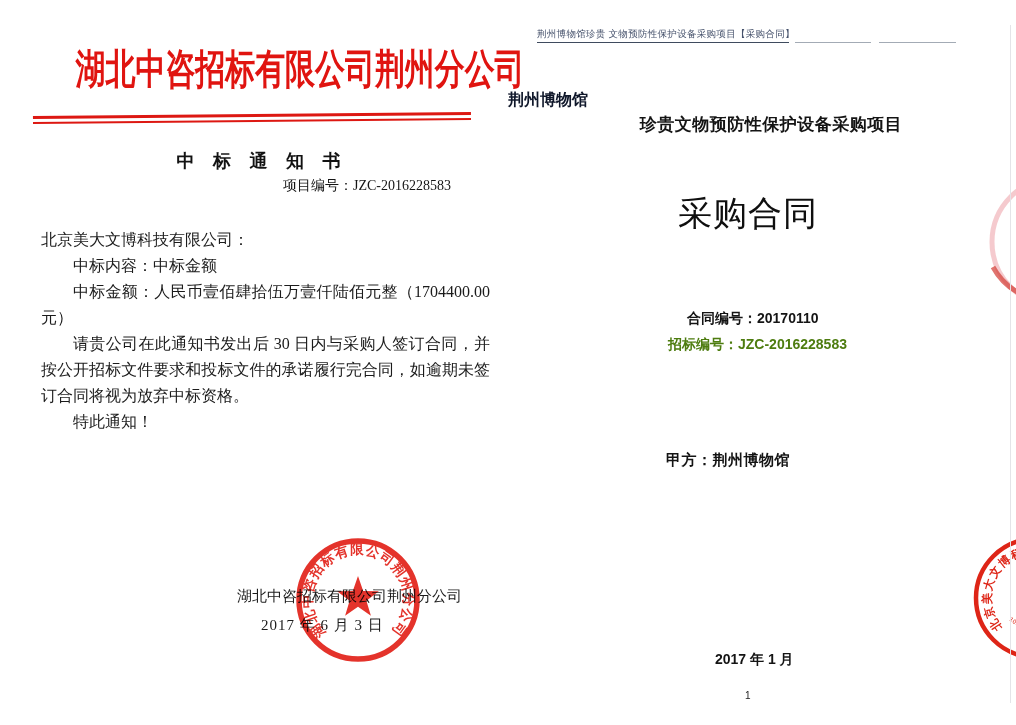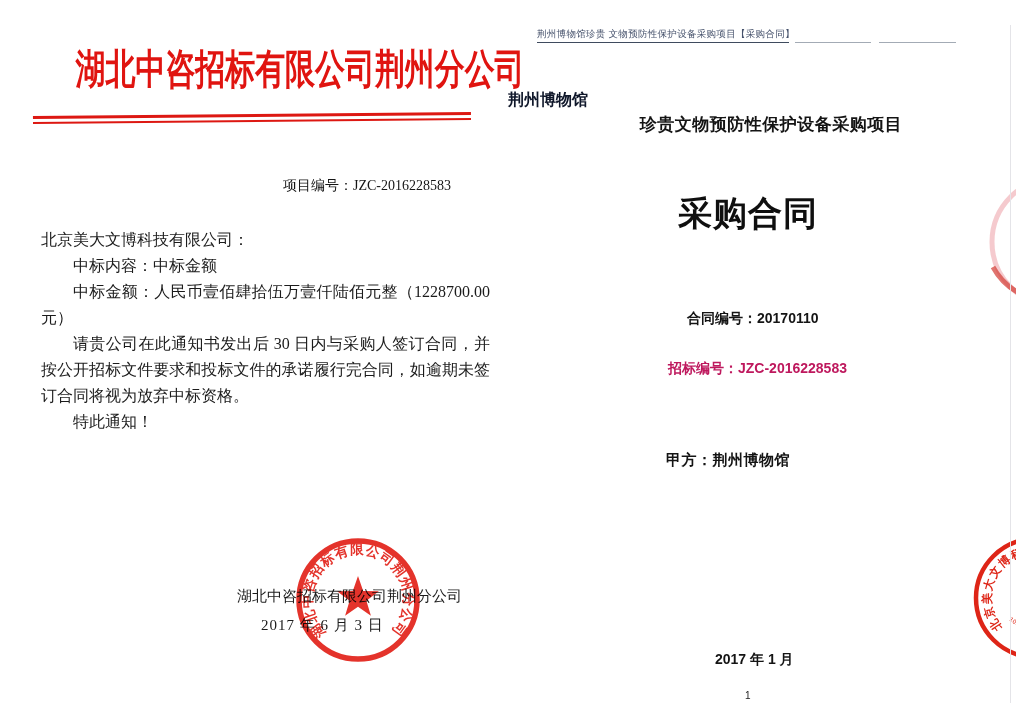--- a/index.html
+++ b/index.html
@@ -42,23 +42,23 @@
   .seal-text { font-size:13.5px; font-weight:bold; fill:#e2231a; letter-spacing:1px; }
 
   
   .header-note { position:absolute; top:28px; left:29px; font-size:9.5px; color:#45516b; letter-spacing:0.3px; white-space:nowrap; }
   .hline { position:absolute; height:1px; }
   .hline-a { top:42px; left:29px;  width:252px; background:#3f4b5e; }
   .hline-b { top:42px; left:287px; width:76px;  background:#a3abb5; }
   .hline-c { top:42px; left:371px; width:77px;  background:#a3abb5; }
   .org-name     { position:absolute; top:90px;  left:0;  width:484px; text-align:left; font-size:16px; font-weight:bold; color:#0f172a; }
   .project-name { position:absolute; top:113px; left:18px; width:490px; text-align:center; font-size:17px; font-weight:bold; letter-spacing:0.5px; color:#141414; }
-  .contract-title { position:absolute; top:191px; left:0; width:480px; text-align:center; font-size:34px; font-weight:bold; letter-spacing:1px; color:#0f0f0f; }
+  .contract-title { position:absolute; top:191px; left:0; width:480px; text-align:center; font-size:34px; font-weight:normal; letter-spacing:1px; color:#0f0f0f; }
   .contract-no { position:absolute; top:310px; left:160px; font-size:14px; font-weight:bold; color:#141414;margin-left:19px; }
-  .tender-no   { position:absolute; top:336px; left:160px; font-size:14px; font-weight:bold; color:#be185d;margin-top:24px; }
+  .tender-no   { position:absolute; top:336px; left:160px; font-size:14px; font-weight:bold; color:#4d7c0f; }
   .party-a { position:absolute; top:451px; left:158px; font-size:15px; font-weight:bold; letter-spacing:0.5px; color:#141414; }
   .party-b { position:absolute; top:537px; left:158px; font-size:15px; font-weight:bold; letter-spacing:0.5px; color:#141414; }
   .doc-date { position:absolute; top:651px; left:207px; font-size:14px; font-weight:bold; color:#141414; }
   .page-num { position:absolute; top:690px; left:237px; font-size:10px; color:#222; }
   .edge-seal  { position:absolute; left:455px; top:528px; mix-blend-mode:multiply; }
   .edge-seal-text { font-size:11.5px; font-weight:bold; fill:#de2517; letter-spacing:1.5px; }
   .edge-seal-digits { font-size:6px; fill:#de2517; letter-spacing:0.5px; }
   .faint-seal { position:absolute; left:468px; top:172px; mix-blend-mode:multiply; }
   .page-edge { position:absolute; left:1010px; top:25px; width:1px; height:678px; background:#e4e4e8; }
 </style>
@@ -69,27 +69,28 @@
 
   <div class="page page-left">
 
     <div class="letterhead">湖北中咨招标有限公司荆州分公司</div>
 
     <div class="double-rule">
       <div class="rule"></div>
       <div class="rule"></div>
     </div>
 
+    <div class="doc-title">中 标 通 知 书</div>
 
     <div class="project-no">项目编号：JZC-2016228583</div>
 
     <div class="body-block">
       <p class="no-indent">北京美大文博科技有限公司：</p>
       <p>中标内容：中标金额</p>
-      <p>中标金额：人民币壹佰肆拾伍万壹仟陆佰元整（1228700.00 元）</p>
+      <p>中标金额：人民币壹佰肆拾伍万壹仟陆佰元整（1704400.00 元）</p>
       <p>请贵公司在此通知书发出后 30 日内与采购人签订合同，并按公开招标文件要求和投标文件的承诺履行完合同，如逾期未签订合同将视为放弃中标资格。</p>
       <p>特此通知！</p>
     </div>
 
     <div class="sig-company">湖北中咨招标有限公司荆州分公司</div>
     <div class="sig-date">2017 年 6 月 3 日</div>
 
     <svg class="seal" width="140" height="140" viewBox="0 0 140 140">
       <defs>
         <path id="sealArc" d="M 40.4 105.2 A 46 46 0 1 1 99.6 105.2" fill="none"></path>

